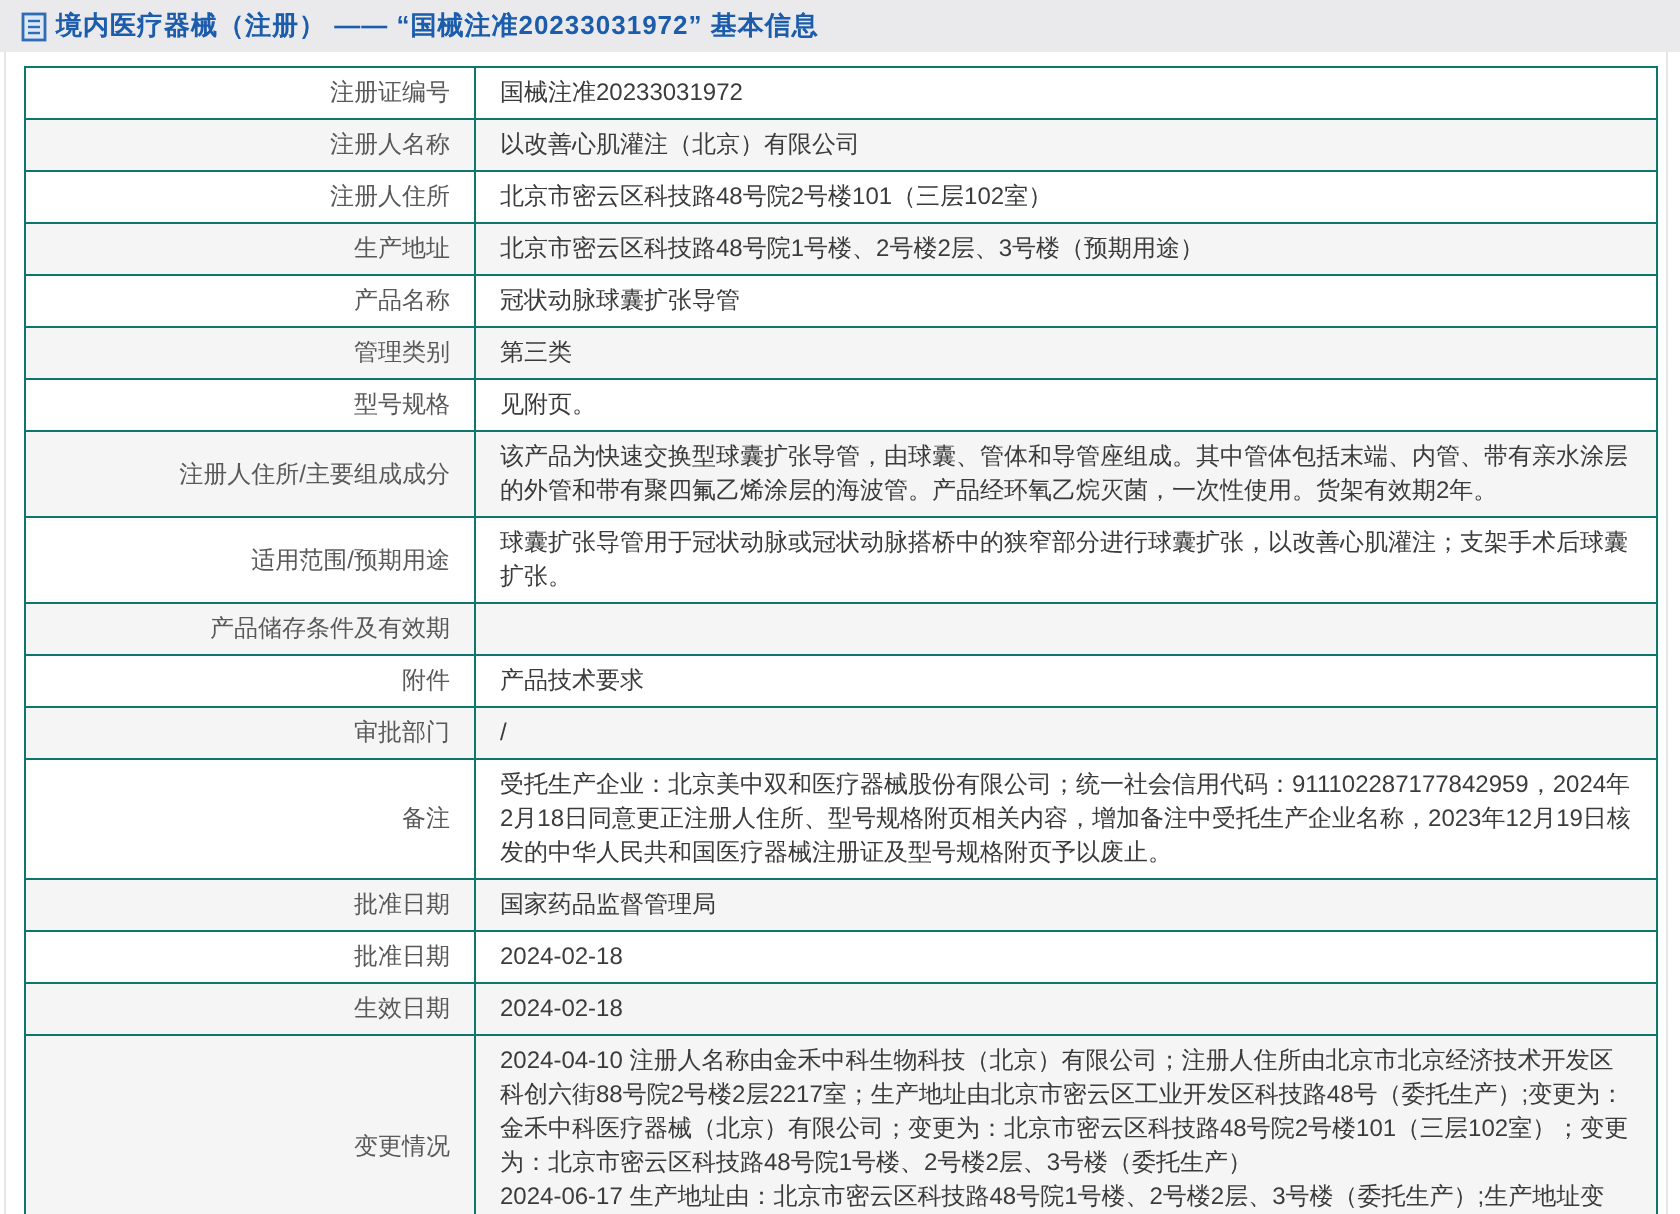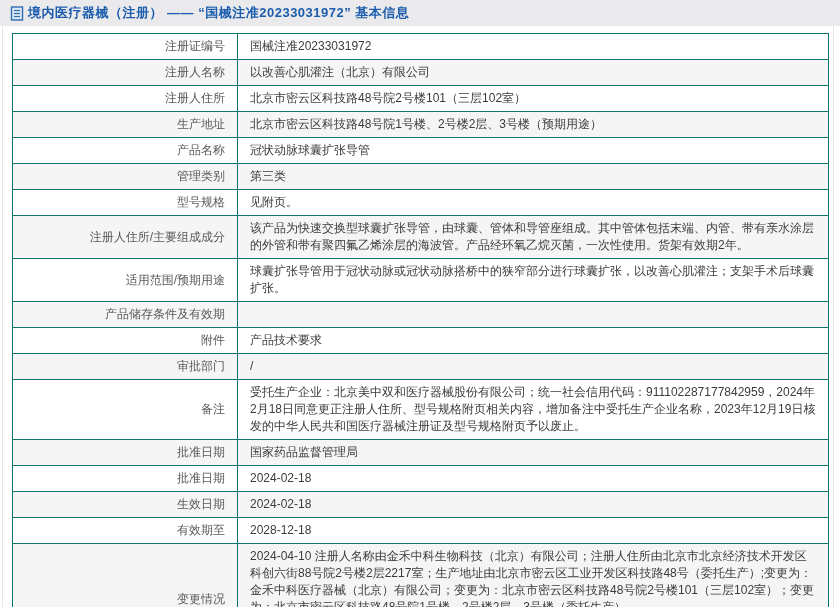--- a/index.html
+++ b/index.html
@@ -132,24 +132,20 @@
           <td class="value-cell">国家药品监督管理局</td>
         </tr>
         <tr>
           <td class="label-cell">批准日期</td>
           <td class="value-cell">2024-02-18</td>
         </tr>
         <tr class="alt">
           <td class="label-cell">生效日期</td>
           <td class="value-cell">2024-02-18</td>
         </tr>
-        <tr>
-          <td class="label-cell">有效期至</td>
-          <td class="value-cell">2028-12-18</td>
-        </tr>
         <tr class="alt">
           <td class="label-cell">变更情况</td>
           <td class="value-cell">2024-04-10 注册人名称由金禾中科生物科技（北京）有限公司；注册人住所由北京市北京经济技术开发区科创六街88号院2号楼2层2217室；生产地址由北京市密云区工业开发区科技路48号（委托生产）;变更为：金禾中科医疗器械（北京）有限公司；变更为：北京市密云区科技路48号院2号楼101（三层102室）；变更为：北京市密云区科技路48号院1号楼、2号楼2层、3号楼（委托生产）
 2024-06-17 生产地址由：北京市密云区科技路48号院1号楼、2号楼2层、3号楼（委托生产）;生产地址变更：北京市密云区科技路48号院1号楼、2号楼2层、3号楼（委托生产）</td>
         </tr>
       </tbody>
   </table>
 </div>
 
 <div class="page-edge-left"></div>

